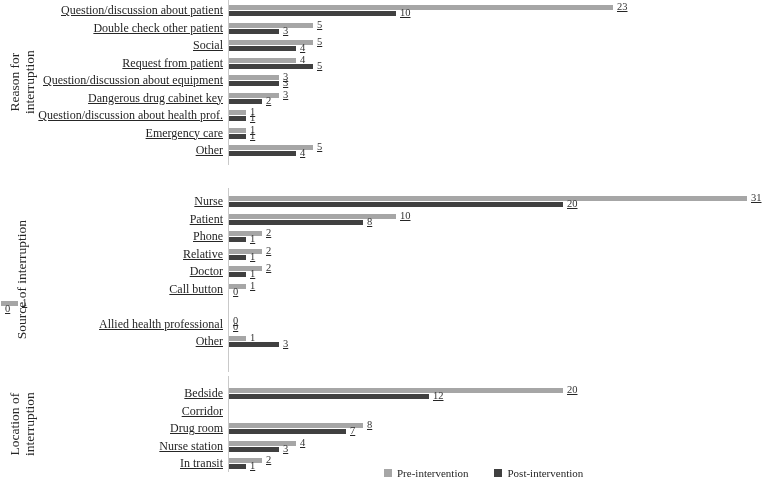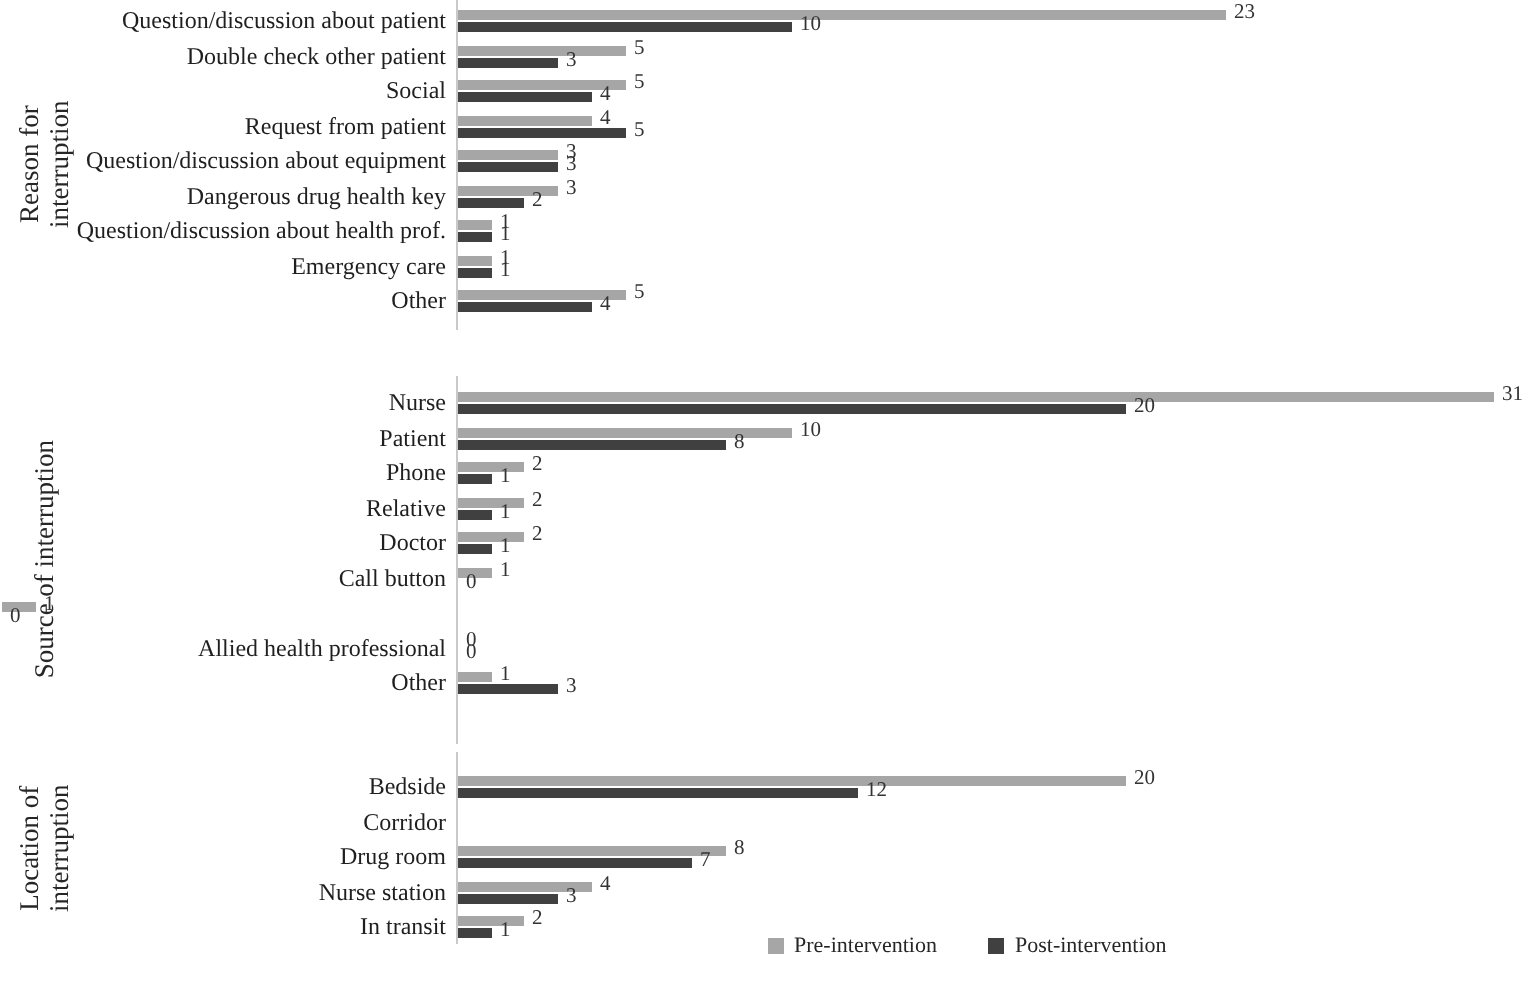--- a/index.html
+++ b/index.html
@@ -11,21 +11,21 @@
   .axis{position:absolute;left:228px;top:0;bottom:0;width:1px;background:#c9c9c9;}
   .glabel{
     position:absolute;left:0;top:0;bottom:0;width:44px;
     display:flex;align-items:center;justify-content:center;
   }
   .glabel span{
     transform:rotate(-90deg);transform-origin:center center;
     width:120px;text-align:center;font-size:13.5px;line-height:1.12;
     display:block;flex:none;
   }
-  .rows{position:absolute;left:0;top:0;right:0;}
+  .rows{position:absolute;left:0;top:0;right:0;text-decoration:underline;}
   .row{display:flex;height:17.5px;align-items:flex-start;}
   .cat{
     width:228px;box-sizing:border-box;padding-right:5px;height:11px;
     display:flex;align-items:center;justify-content:flex-end;
     font-size:12px;white-space:nowrap;color:#1f1f1f;
   }
   .barsWrap{flex:1;display:flex;flex-direction:column;padding-left:1px;}
   .barline{display:flex;align-items:center;height:5px;margin-bottom:1px;}
   .bar{height:5px;flex:none;}
   .val{font-size:10.5px;line-height:1;margin-left:4px;color:#333;}
@@ -106,21 +106,21 @@
                 <div class="bar pre" style="width: 50px; background: rgb(166, 166, 166);"></div>
                 <span class="val">3</span>
               </div>
               <div class="barline">
                 <div class="bar post" style="width: 50px; background: rgb(64, 64, 64);"></div>
                 <span class="val">3</span>
               </div>
             </div>
           </div>
           <div class="row">
-            <div class="cat">Dangerous drug health key</div>
+            <div class="cat">Dangerous drug cabinet key</div>
             <div class="barsWrap">
               <div class="barline">
                 <div class="bar pre" style="width: 50px; background: rgb(166, 166, 166);"></div>
                 <span class="val">3</span>
               </div>
               <div class="barline">
                 <div class="bar post" style="width: 33px; background: rgb(64, 64, 64);"></div>
                 <span class="val">2</span>
               </div>
             </div>

